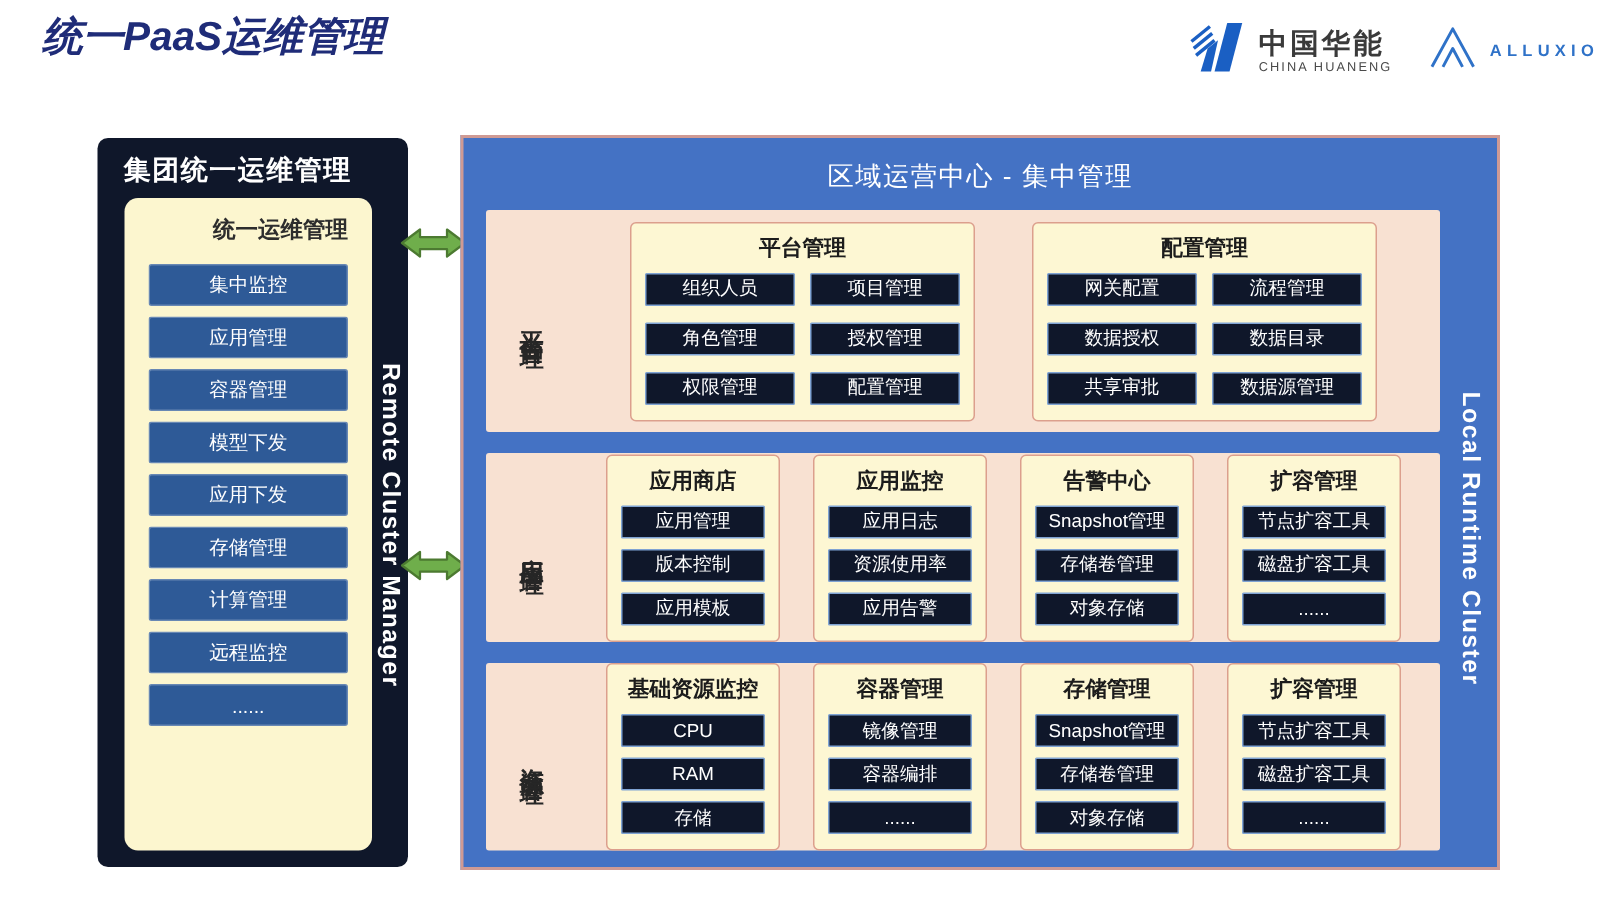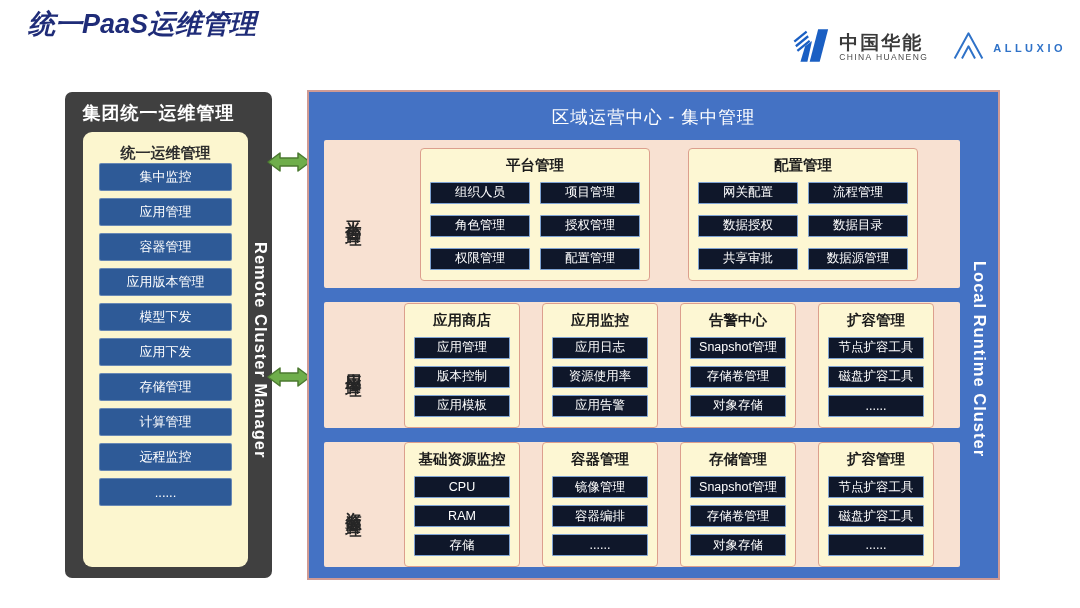--- a/index.html
+++ b/index.html
@@ -1,37 +1,37 @@
 <!DOCTYPE html>
 <html><head>
 <meta charset="utf-8">
 <style>
   html,body{margin:0;padding:0;background:#fff;}
   .stage{position:relative;width:1080px;height:608px;background:#ffffff;overflow:hidden;
          font-family:"Liberation Sans","DejaVu Sans",sans-serif;}
 
   
   .main-title{position:absolute;left:28px;top:6px;font-size:27px;font-weight:bold;color:#1f2c78;font-style:italic;}
-  .logos{position:absolute;top:28px;right:14px;display:flex;align-items:center;gap:24px;}
+  .logos{position:absolute;top:14px;right:14px;display:flex;align-items:center;gap:24px;}
   .huaneng{display:flex;align-items:center;gap:7px;}
   .huaneng-text{display:flex;flex-direction:column;line-height:1.05;}
   .huaneng-cn{font-size:19px;font-weight:bold;color:#3a3a3a;letter-spacing:2px;}
   .huaneng-en{font-size:8.5px;color:#4a4a4a;letter-spacing:1.4px;}
   .alluxio{display:flex;align-items:center;gap:8px;}
   .alluxio-text{font-size:11px;font-weight:bold;color:#2f72c8;letter-spacing:3.5px;}
 
   
   .green-panel{position:absolute;left:65px;top:92px;width:207px;height:486px;
-               background:#404040;border-radius:7px;}
+               background:#0f172a;border-radius:7px;}
   .gp-title{position:absolute;top:9px;left:0;right:20px;text-align:center;
             color:#fff;font-size:18px;font-weight:bold;letter-spacing:1px;}
   .gp-inner{position:absolute;left:18px;top:40px;right:24px;bottom:11px;
             background:#fcf6cf;border-radius:9px;padding:12px 16px 10px;box-sizing:border-box;
             display:flex;flex-direction:column;}
-  .gp-inner-title{text-align:center;font-size:15px;font-weight:bold;color:#2d2d2d;}
+  .gp-inner-title{text-align:right;font-size:15px;font-weight:bold;color:#2d2d2d;margin-bottom:13px;}
   .left-buttons{display:flex;flex-direction:column;gap:7px;flex:1;}
   .lbtn{height:26px;min-height:26px;background:#2e5a97;border:1px solid rgba(255,255,255,.28);
         border-radius:2px;color:#fff;font-size:13px;display:flex;align-items:center;justify-content:center;}
   .gp-side{position:absolute;right:-1px;top:40px;bottom:10px;width:26px;
            display:flex;align-items:center;justify-content:center;
            writing-mode:vertical-rl;color:#fff;font-weight:bold;font-size:16.5px;letter-spacing:1px;}
 
   
   .arrow{position:absolute;left:266px;width:46px;height:24px;}
   .arrow.a1{top:150px;} .arrow.a2{top:365px;}
@@ -99,21 +99,20 @@
   </div>
 
   <div class="green-panel">
     <div class="gp-title">集团统一运维管理</div>
     <div class="gp-inner">
       <div class="gp-inner-title">统一运维管理</div>
       <div class="left-buttons">
           <div class="lbtn">集中监控</div>
           <div class="lbtn">应用管理</div>
           <div class="lbtn">容器管理</div>
-          <div class="lbtn">应用版本管理</div>
           <div class="lbtn">模型下发</div>
           <div class="lbtn">应用下发</div>
           <div class="lbtn">存储管理</div>
           <div class="lbtn">计算管理</div>
           <div class="lbtn">远程监控</div>
           <div class="lbtn">......</div>
         </div>
     </div>
     <div class="gp-side">Remote Cluster Manager</div>
   </div>

